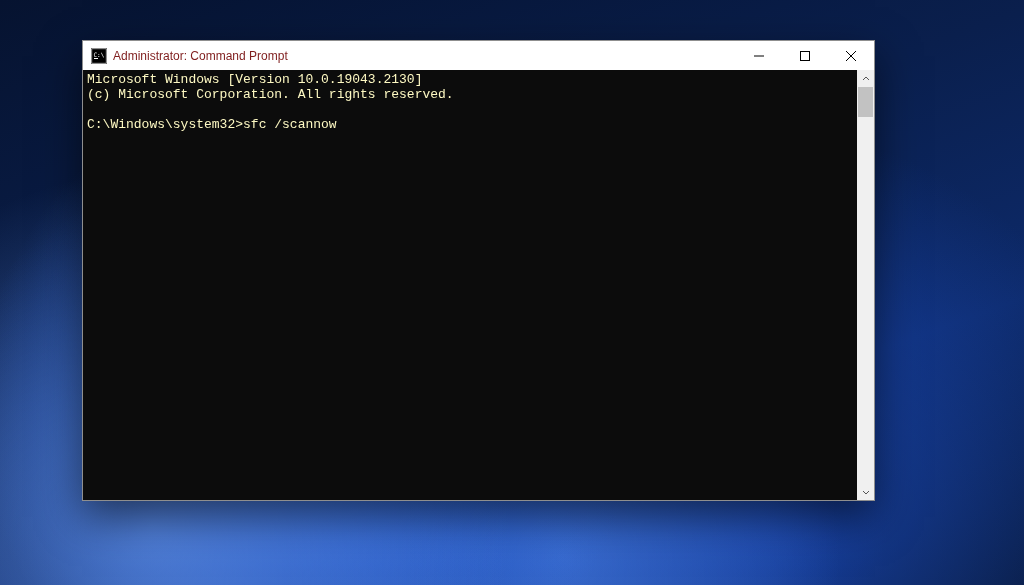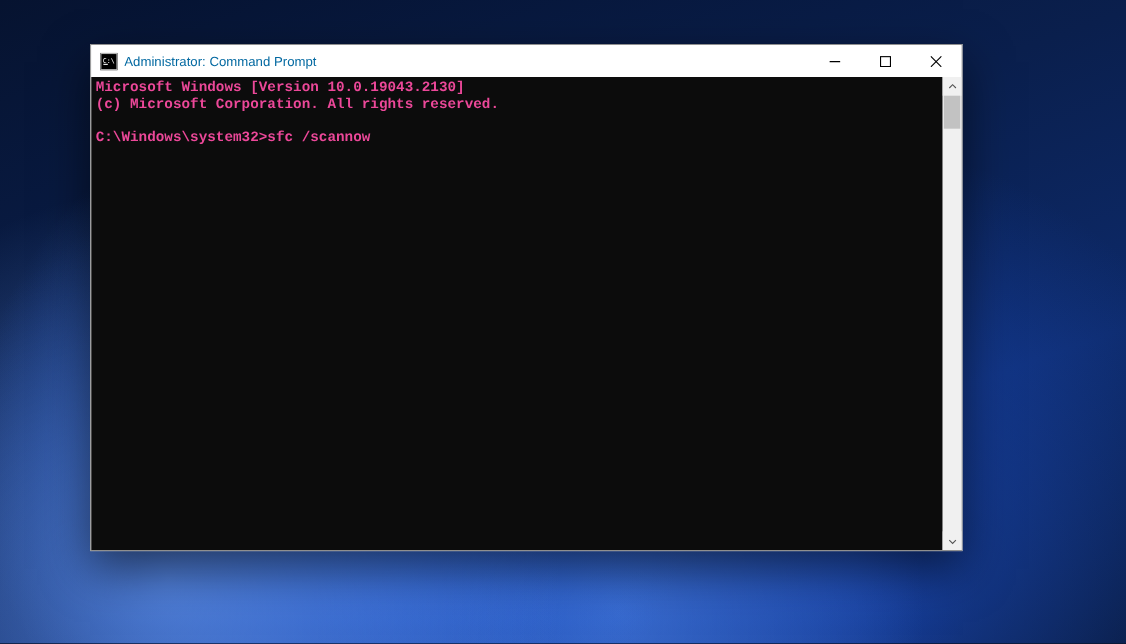--- a/index.html
+++ b/index.html
@@ -51,21 +51,21 @@
   .titlebar .app-icon {
     width: 16px;
     height: 16px;
     margin-left: 8px;
     margin-right: 6px;
     flex: 0 0 auto;
   }
 
   .titlebar .title-text {
     font-size: 12px;
-    color: #0369a1;
+    color: #7f1d1d;
     white-space: nowrap;
     overflow: hidden;
     text-overflow: ellipsis;
   }
 
   .titlebar .spacer { flex: 1 1 auto; }
 
   .win-controls {
     display: flex;
     height: 100%;
@@ -82,28 +82,27 @@
 
   .client {
     flex: 1 1 auto;
     display: flex;
     min-height: 0;
   }
 
   .terminal {
     flex: 1 1 auto;
     background: #0c0c0c;
-    color: #ec4899;
+    color: #fef9c3;
     font-family: Consolas, "Courier New", monospace;
     font-size: 13px;
     line-height: 15px;
     padding: 2px 4px 4px 4px;
     white-space: pre;
     overflow: hidden;
-    font-weight: bold;
   }
 
   .scrollbar {
     width: 17px;
     flex: 0 0 17px;
     background: #f0f0f0;
     position: relative;
   }
   .scroll-arrow {
     position: absolute;

